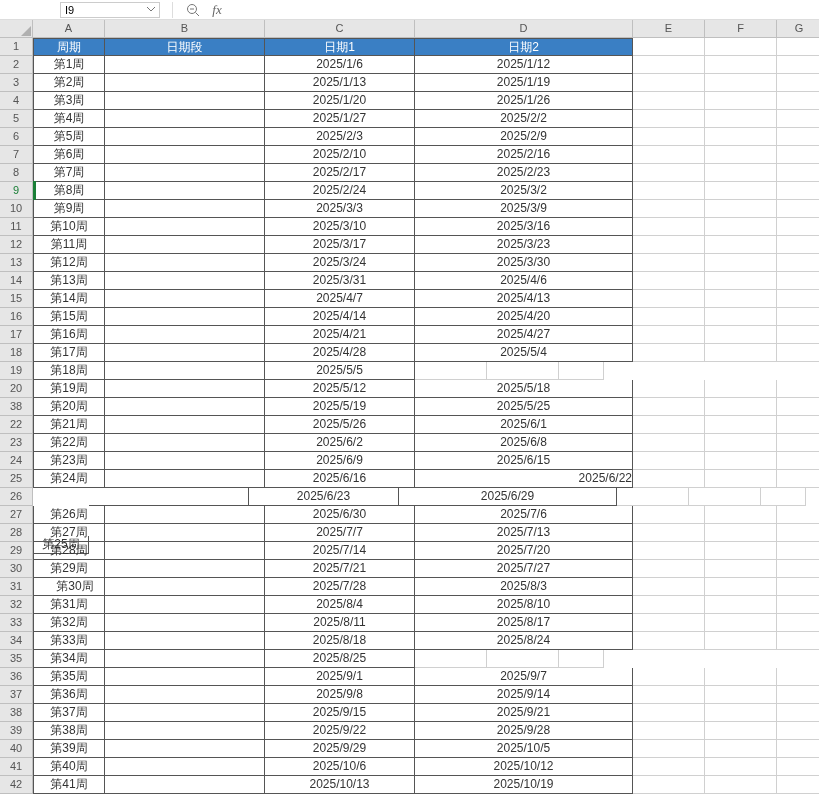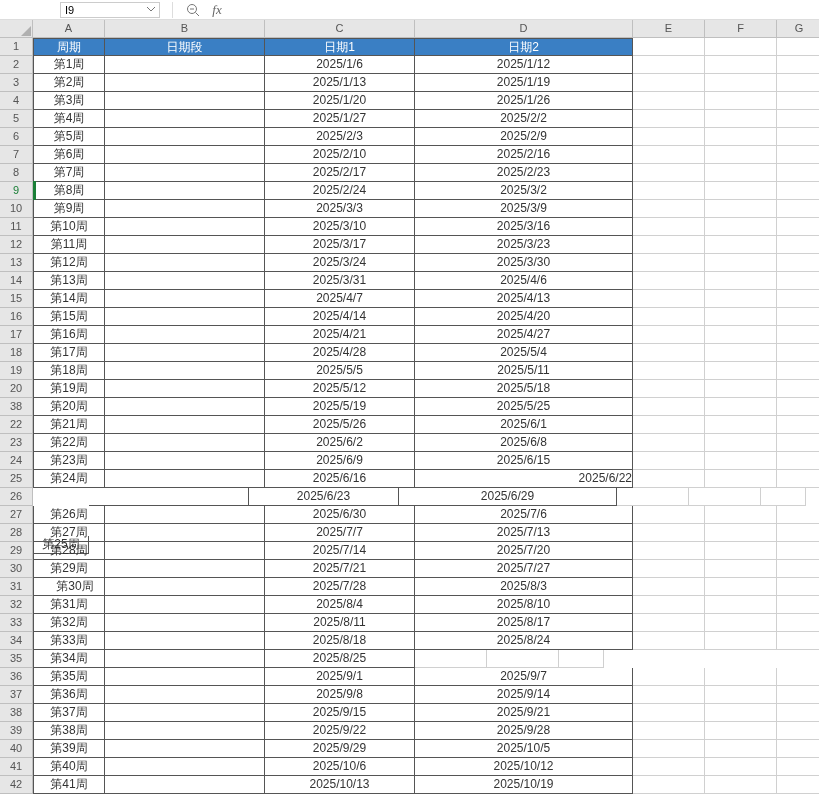--- a/index.html
+++ b/index.html
@@ -372,21 +372,20 @@
         <div class="cell bordered" style="width: 150px;">2025/4/28</div>
         <div class="cell bordered" style="width: 218px;">2025/5/4</div>
         <div class="cell" style="width: 72px;"></div>
         <div class="cell" style="width: 72px;"></div>
         <div class="cell" style="width: 45px;"></div>
       </div>
       <div class="row">
         <div class="cell bordered first-col-data" style="width: 72px;">第18周</div>
         <div class="cell bordered" style="width: 160px;"></div>
         <div class="cell bordered" style="width: 150px;">2025/5/5</div>
-        <div class="cell bordered" style="width: 218px;">2025/5/11</div>
         <div class="cell" style="width: 72px;"></div>
         <div class="cell" style="width: 72px;"></div>
         <div class="cell" style="width: 45px;"></div>
       </div>
       <div class="row">
         <div class="cell bordered first-col-data" style="width: 72px;">第19周</div>
         <div class="cell bordered" style="width: 160px;"></div>
         <div class="cell bordered" style="width: 150px;">2025/5/12</div>
         <div class="cell bordered" style="width: 218px;">2025/5/18</div>
         <div class="cell" style="width: 72px;"></div>

